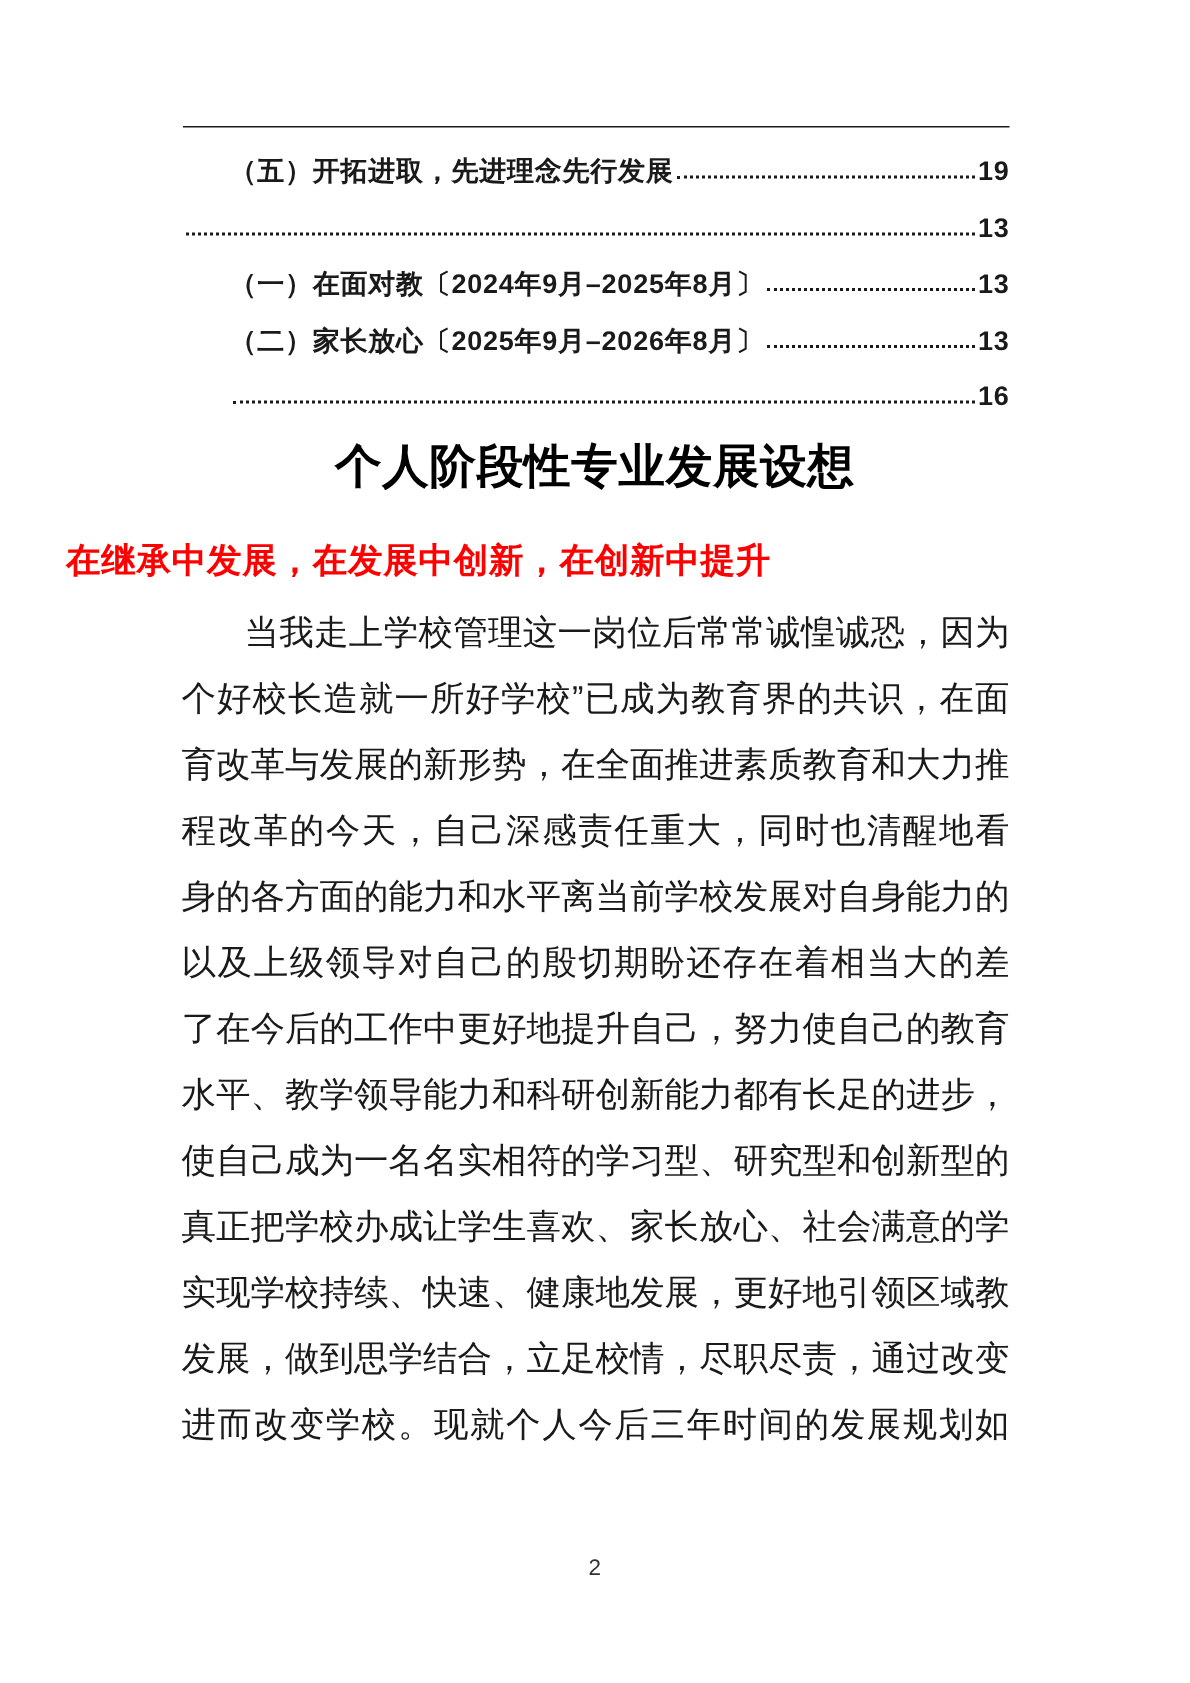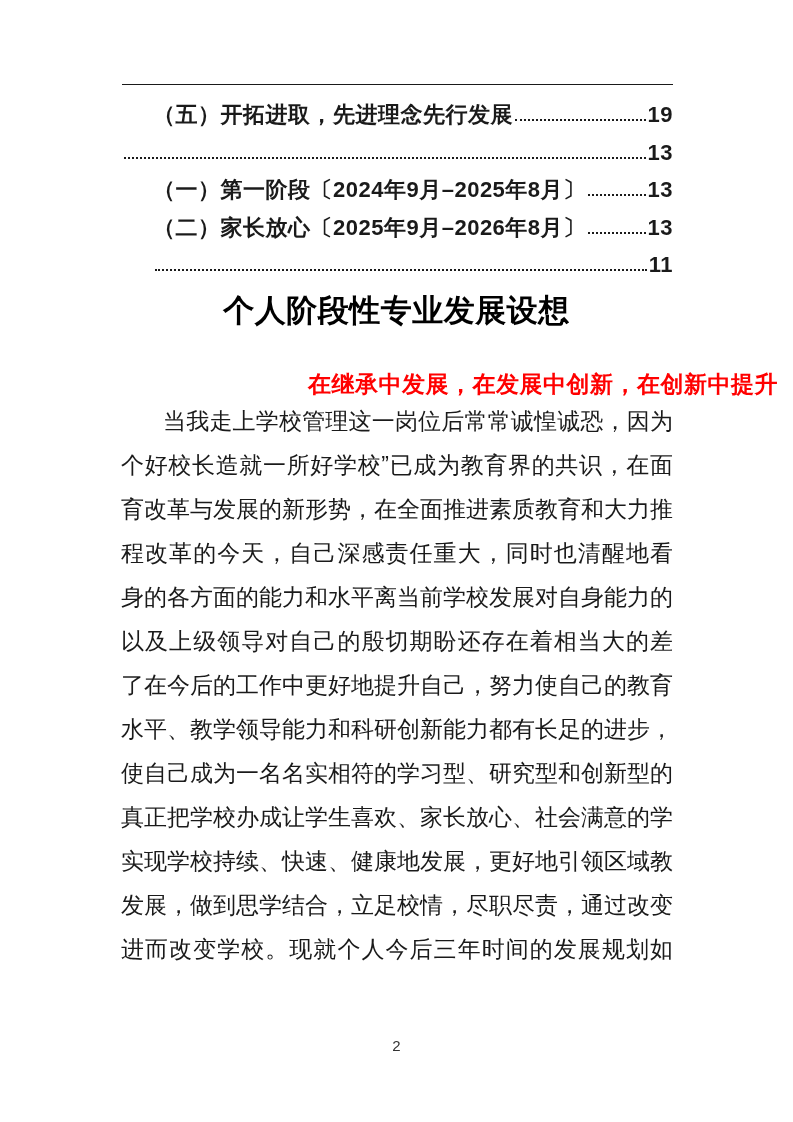--- a/index.html
+++ b/index.html
@@ -28,21 +28,21 @@
   .toc {
     position: absolute;
     left: 122px;
     top: 96px;
     width: 551px;
   }
   .toc-row {
     display: flex;
     align-items: baseline;
     height: 37.5px;
-    font-size: 22px;
+    font-size: 18px;
     font-weight: 600;
     letter-spacing: 0.5px;
   }
   .toc-row .toc-label,
   .toc-row .toc-page {
     line-height: 37.5px;
     white-space: nowrap;
   }
   .toc-row.level-2 { padding-left: 31px; }
   .toc-dots {
@@ -65,22 +65,22 @@
     line-height: 42px;
     font-weight: 800;
     color: #000000;
     letter-spacing: 0.5px;
   }
   
   .doc-subtitle {
     position: absolute;
     left: 0; right: 0;
     top: 352px;
-    margin: 15px;
-    text-align: right;
+    margin: 4px;
+    text-align: left;
     font-size: 23px;
     line-height: 34px;
     font-weight: 700;
     color: #ff0000;
     letter-spacing: 0.5px;
     padding-left: 40px;
   }
   
   .body-text {
     position: absolute;
@@ -120,32 +120,32 @@
     <div class="toc-row level-2">
       <span class="toc-label">（五）开拓进取，先进理念先行发展</span>
       <span class="toc-dots"></span>
       <span class="toc-page">19</span>
     </div>
     <div class="toc-row level-1">
       <span class="toc-dots"></span>
       <span class="toc-page">13</span>
     </div>
     <div class="toc-row level-2">
-      <span class="toc-label">（一）第一阶段〔2024年9月–2025年8月〕</span>
+      <span class="toc-label">（一）在面对教〔2024年9月–2025年8月〕</span>
       <span class="toc-dots"></span>
       <span class="toc-page">13</span>
     </div>
     <div class="toc-row level-2">
       <span class="toc-label">（二）家长放心〔2025年9月–2026年8月〕</span>
       <span class="toc-dots"></span>
       <span class="toc-page">13</span>
     </div>
     <div class="toc-row level-2">
       <span class="toc-dots"></span>
-      <span class="toc-page">11</span>
+      <span class="toc-page">16</span>
     </div>
   </nav>
 
   <h1 class="doc-title">个人阶段性专业发展设想</h1>
 
   <h2 class="doc-subtitle">在继承中发展，在发展中创新，在创新中提升</h2>
 
   <div class="body-text">
     <div class="bline first">当我走上学校管理这一岗位后常常诚惶诚恐，因为“一</div>
     <div class="bline">个好校长造就一所好学校”已成为教育界的共识，在面对教</div>

